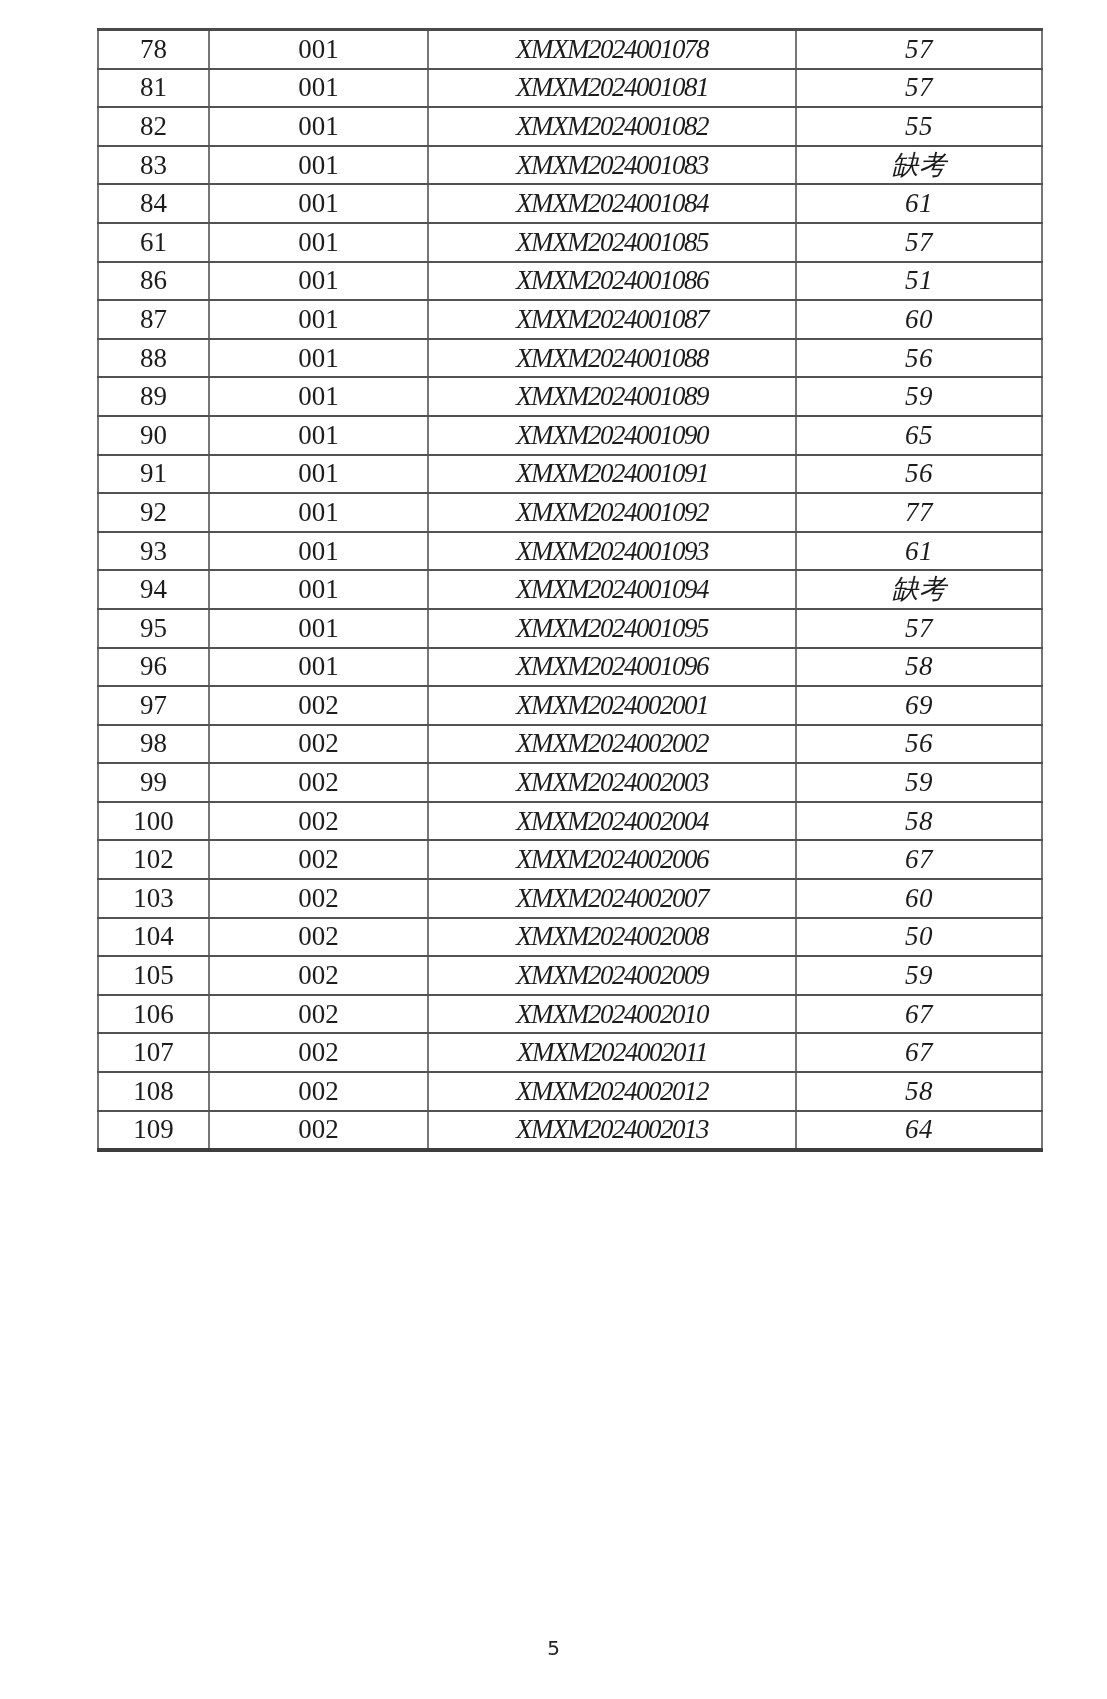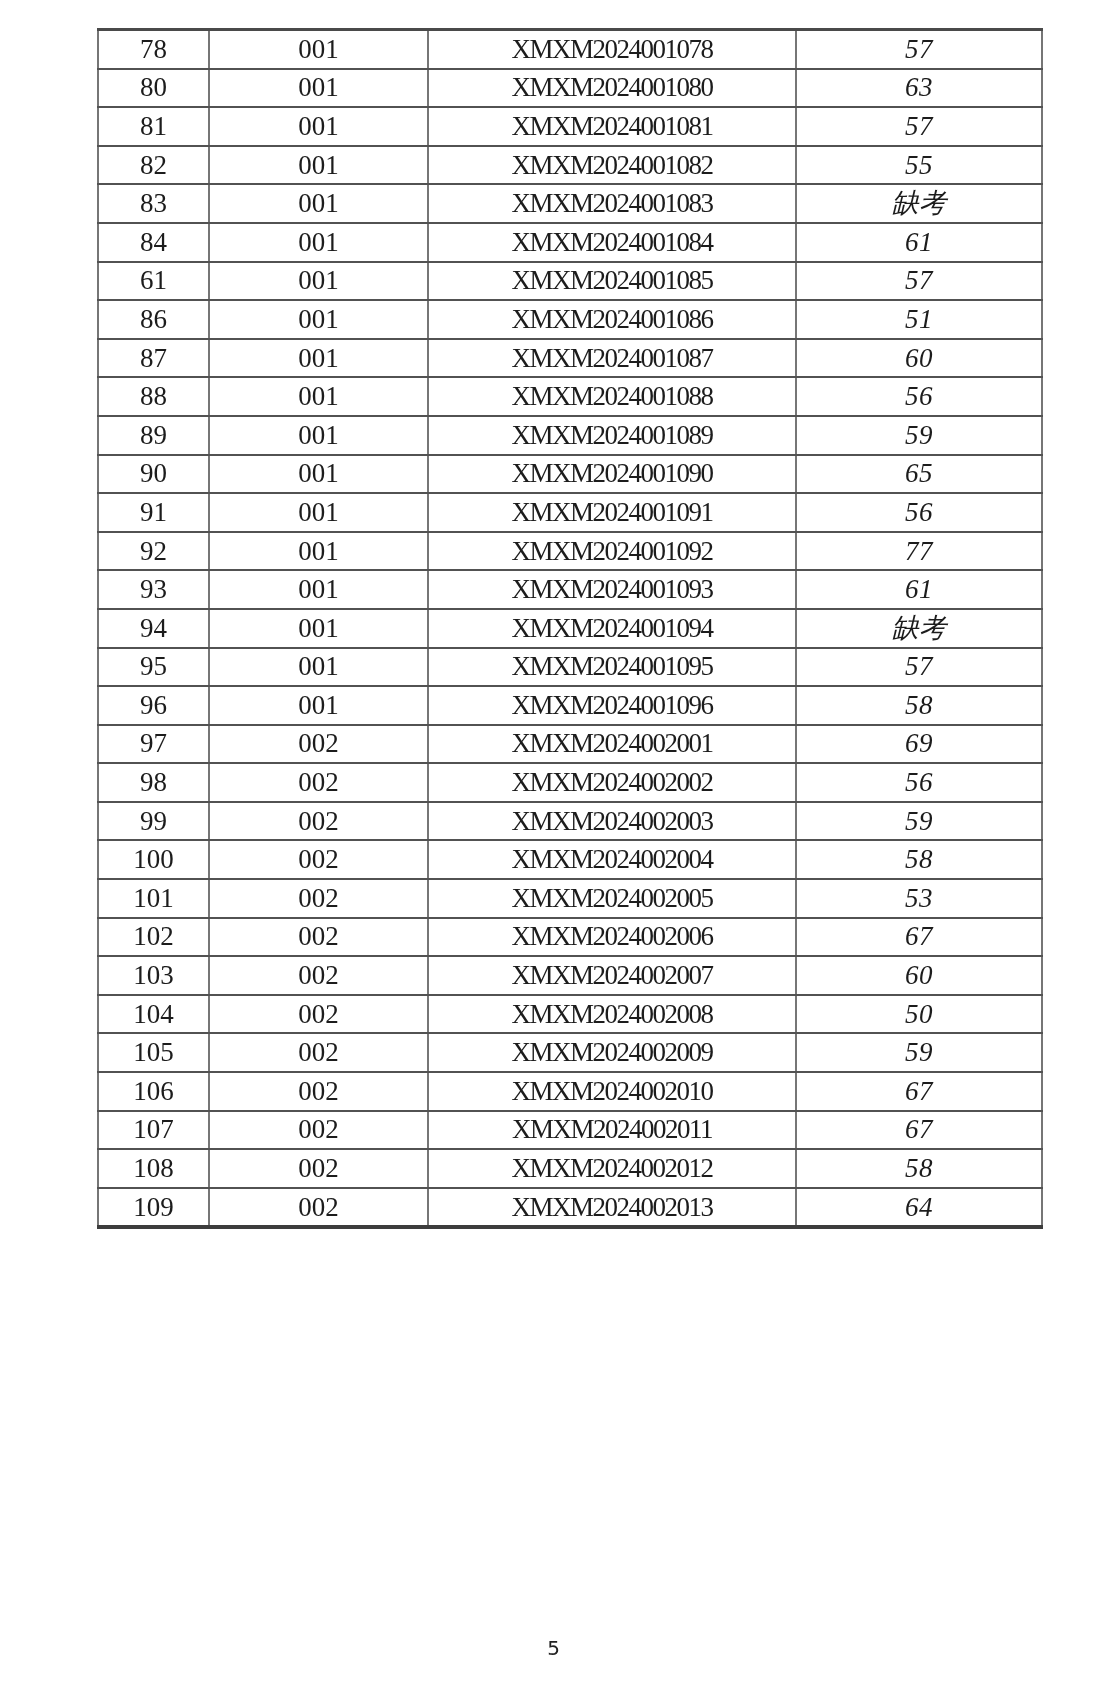--- a/index.html
+++ b/index.html
@@ -42,20 +42,21 @@
     text-align: center;
     vertical-align: middle;
     font-size: 27px;
     color: #1c1c1c;
     line-height: 1;
     white-space: nowrap;
     overflow: hidden;
   }
   table.score-table td.cell-exam-id {
     letter-spacing: -1.5px;
+    font-style: italic;
   }
   table.score-table td.cell-score {
     letter-spacing: 0.5px;
     font-style: italic;
   }
   .page-number {
     position: absolute;
     left: 0;
     width: 100%;
     top: 1636px;
@@ -78,26 +79,20 @@
       <col style="width:246px">
     </colgroup>
     <tbody id="score-table-body">
         <tr>
           <td class="cell-row-number">78</td>
           <td class="cell-site-code">001</td>
           <td class="cell-exam-id">XMXM2024001078</td>
           <td class="cell-score">57</td>
         </tr>
         <tr>
-          <td class="cell-row-number">80</td>
-          <td class="cell-site-code">001</td>
-          <td class="cell-exam-id">XMXM2024001080</td>
-          <td class="cell-score">63</td>
-        </tr>
-        <tr>
           <td class="cell-row-number">81</td>
           <td class="cell-site-code">001</td>
           <td class="cell-exam-id">XMXM2024001081</td>
           <td class="cell-score">57</td>
         </tr>
         <tr>
           <td class="cell-row-number">82</td>
           <td class="cell-site-code">001</td>
           <td class="cell-exam-id">XMXM2024001082</td>
           <td class="cell-score">55</td>
@@ -204,26 +199,20 @@
           <td class="cell-exam-id">XMXM2024002003</td>
           <td class="cell-score">59</td>
         </tr>
         <tr>
           <td class="cell-row-number">100</td>
           <td class="cell-site-code">002</td>
           <td class="cell-exam-id">XMXM2024002004</td>
           <td class="cell-score">58</td>
         </tr>
         <tr>
-          <td class="cell-row-number">101</td>
-          <td class="cell-site-code">002</td>
-          <td class="cell-exam-id">XMXM2024002005</td>
-          <td class="cell-score">53</td>
-        </tr>
-        <tr>
           <td class="cell-row-number">102</td>
           <td class="cell-site-code">002</td>
           <td class="cell-exam-id">XMXM2024002006</td>
           <td class="cell-score">67</td>
         </tr>
         <tr>
           <td class="cell-row-number">103</td>
           <td class="cell-site-code">002</td>
           <td class="cell-exam-id">XMXM2024002007</td>
           <td class="cell-score">60</td>

